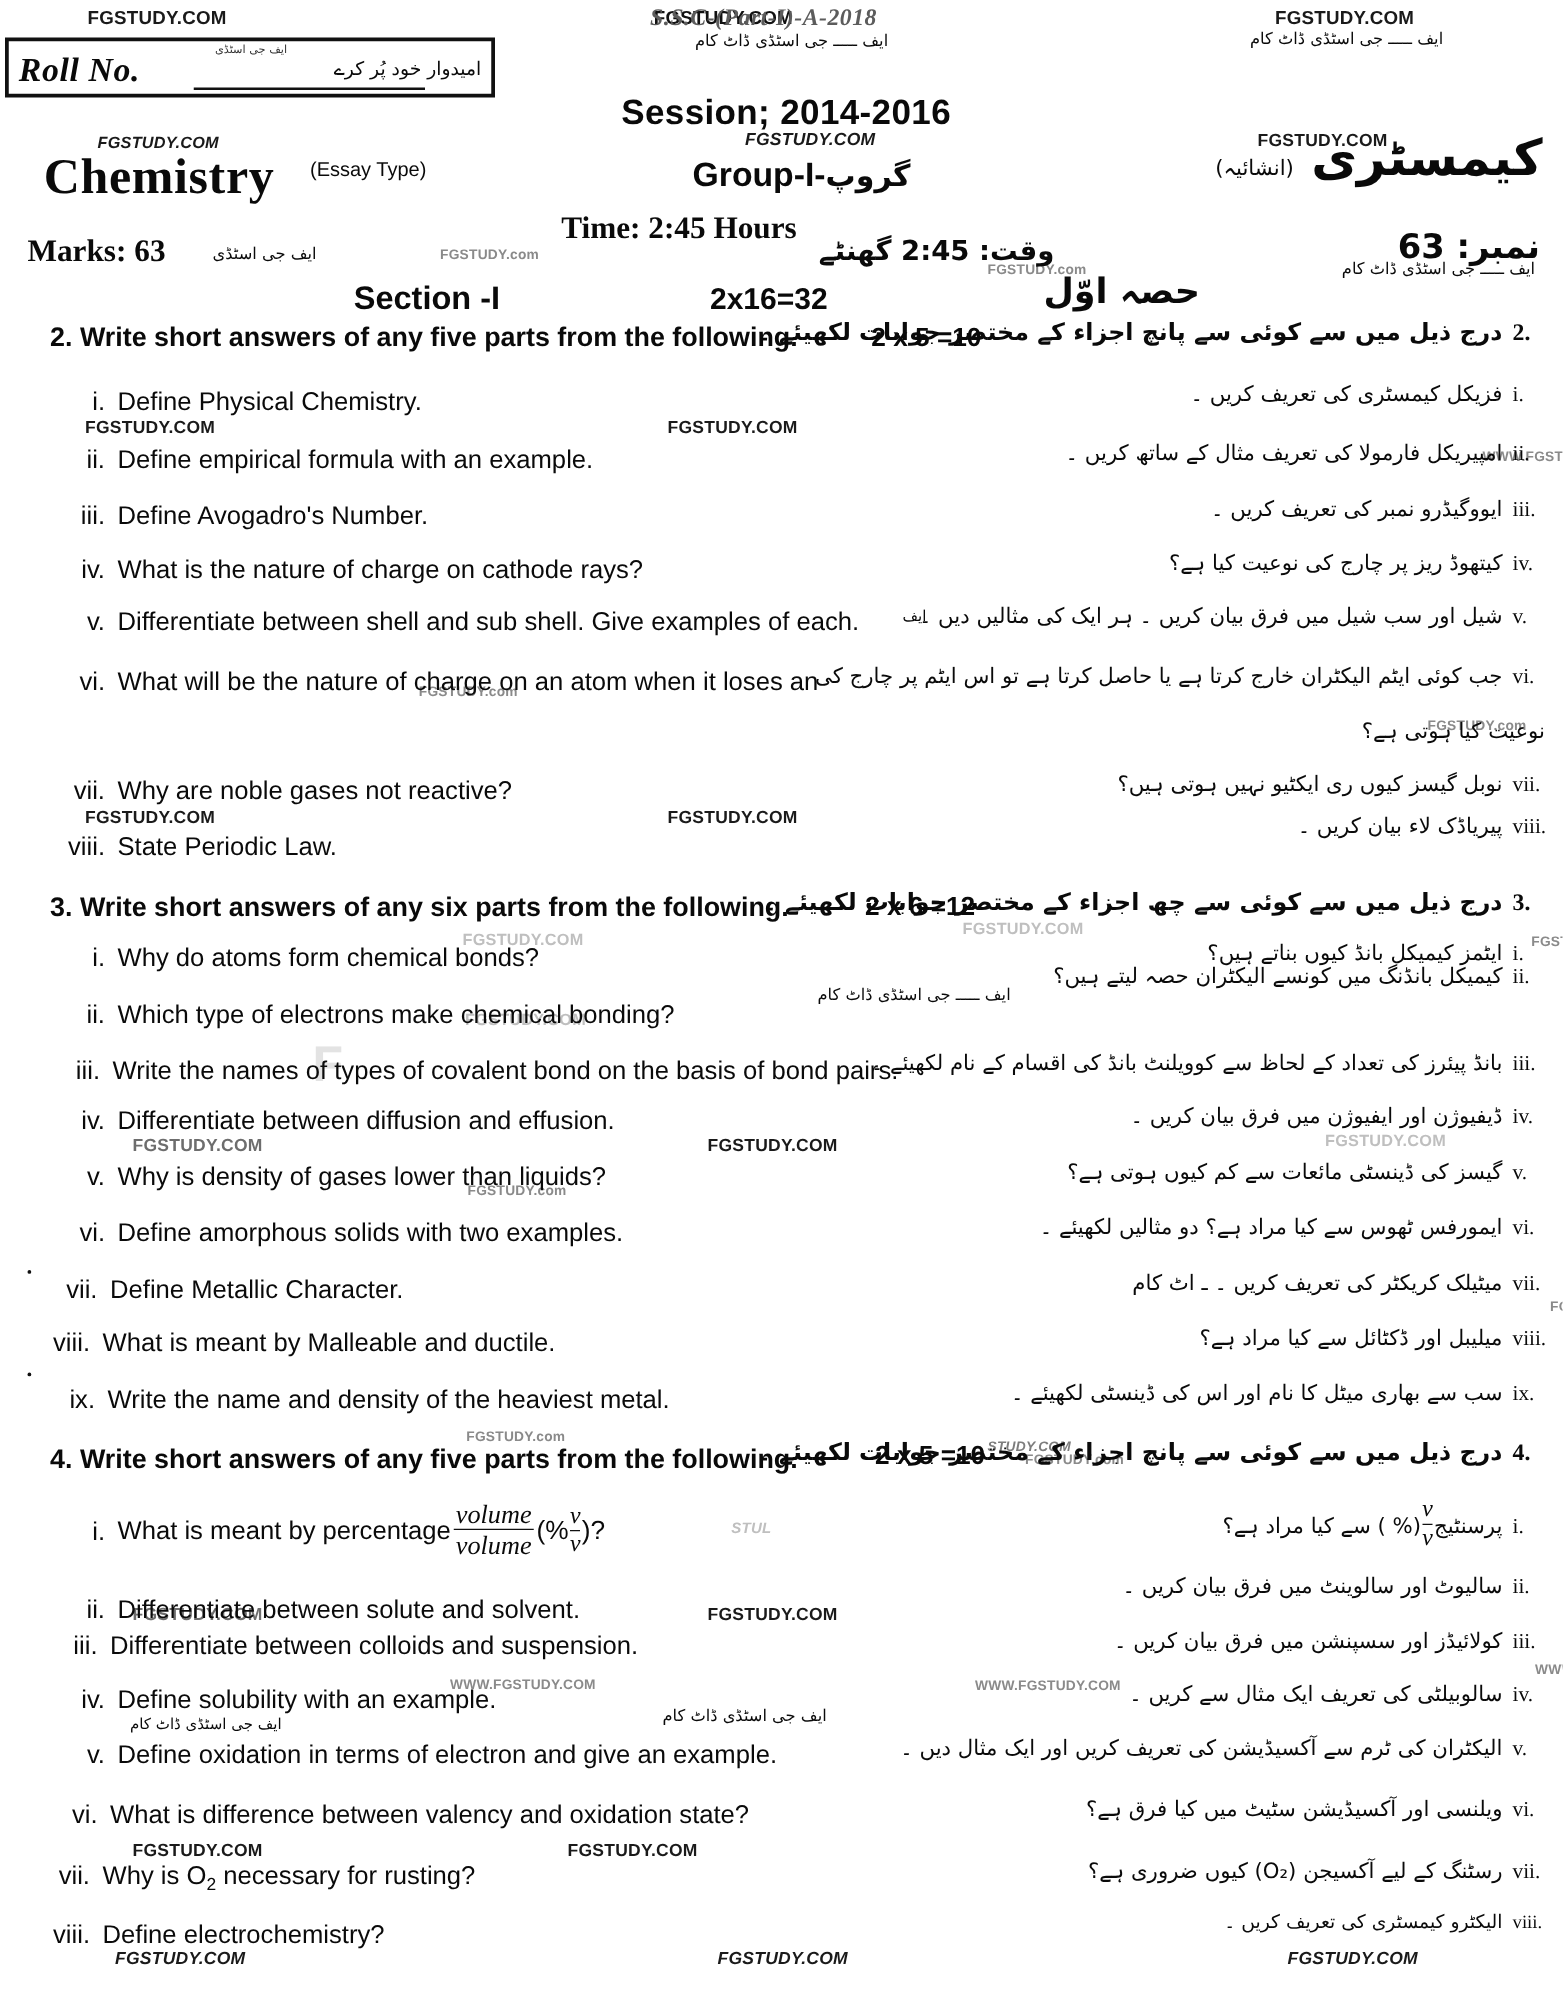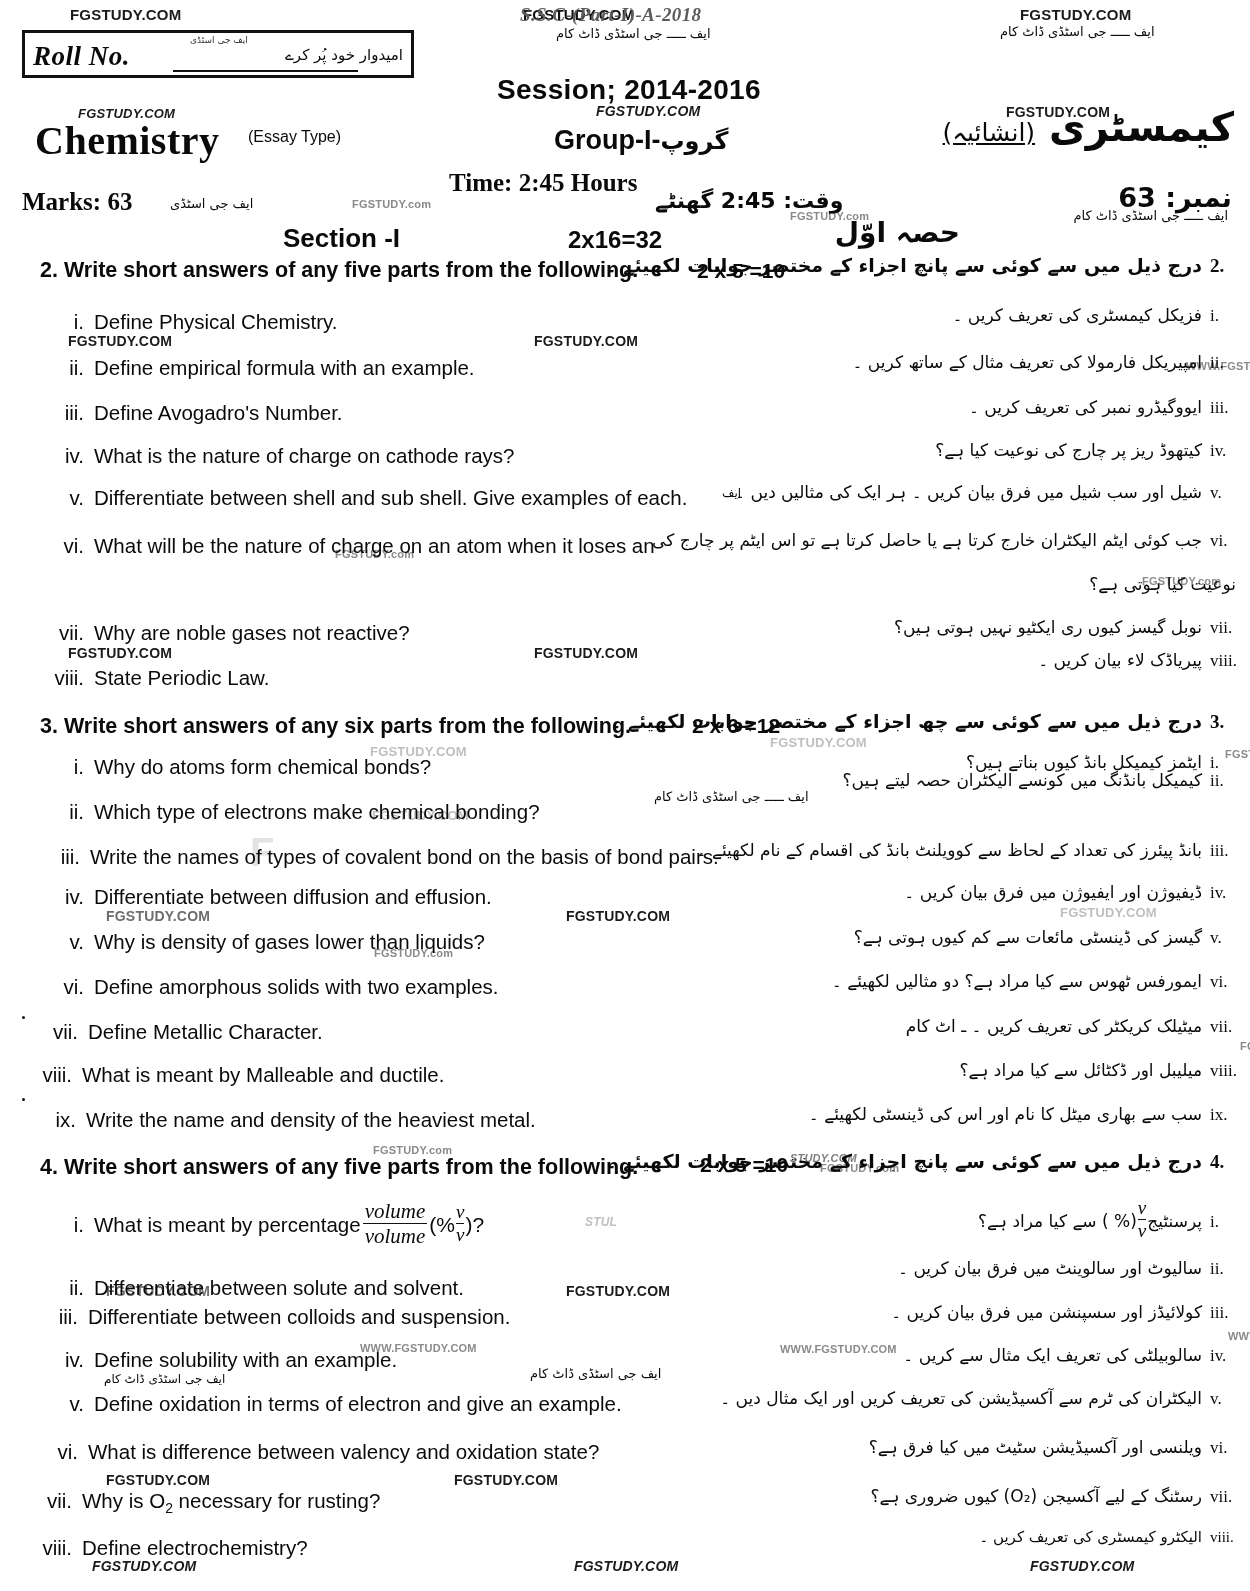--- a/index.html
+++ b/index.html
@@ -22,21 +22,21 @@
     color:#1a1a1a;
     white-space:nowrap;
     letter-spacing:.2px;
   }
   .wm.lite{color:#bfbfbf;font-weight:bold;}
   .wm.mid{color:#8a8a8a;}
   .wm.it{font-style:italic;}
 
   
   .rollbox{
-    position:absolute;left:22px;top:30px;width:392px;height:48px;
+    position:absolute;left:4px;top:30px;width:392px;height:48px;
     border:3px solid #111;background:#fff;
     box-sizing:border-box;
   }
   .rollbox .rolltxt{
     position:absolute;left:8px;top:8px;
     font-family:"Liberation Serif", serif;
     font-style:italic;font-weight:bold;font-size:27px;letter-spacing:.5px;
   }
   .rollbox .rollline{
     position:absolute;left:148px;top:37px;width:185px;height:0;
@@ -82,21 +82,21 @@
     font-family:"Liberation Sans", sans-serif;
     font-weight:bold;font-size:27px;
   }
   .group .u{font-family:"DejaVu Sans", sans-serif;font-size:24px;}
 
   .subject-ur{
     position:absolute;right:16px;top:104px;
     direction:rtl;font-size:40px;font-weight:bold;
     font-family:"DejaVu Sans", sans-serif;
   }
-  .subject-ur .paren{font-size:25px;font-weight:normal;text-decoration:underline;}
+  .subject-ur .paren{font-size:17px;font-weight:normal;}
 
   .marks{
     position:absolute;left:22px;top:188px;
     font-family:"Liberation Serif", serif;
     font-weight:bold;font-size:25px;
   }
   .marks-ur-left{position:absolute;left:170px;top:196px;font-size:13px;direction:rtl;font-family:"DejaVu Sans",sans-serif;}
   .time{
     position:absolute;left:449px;top:169px;
     font-family:"Liberation Serif", serif;

